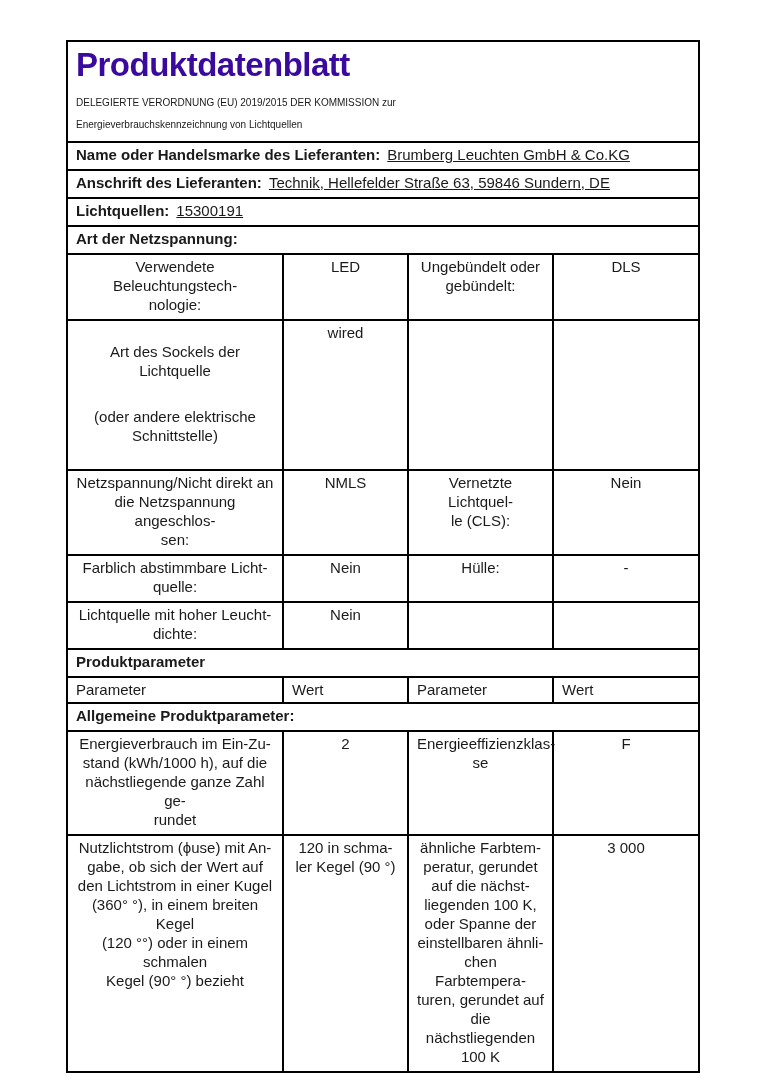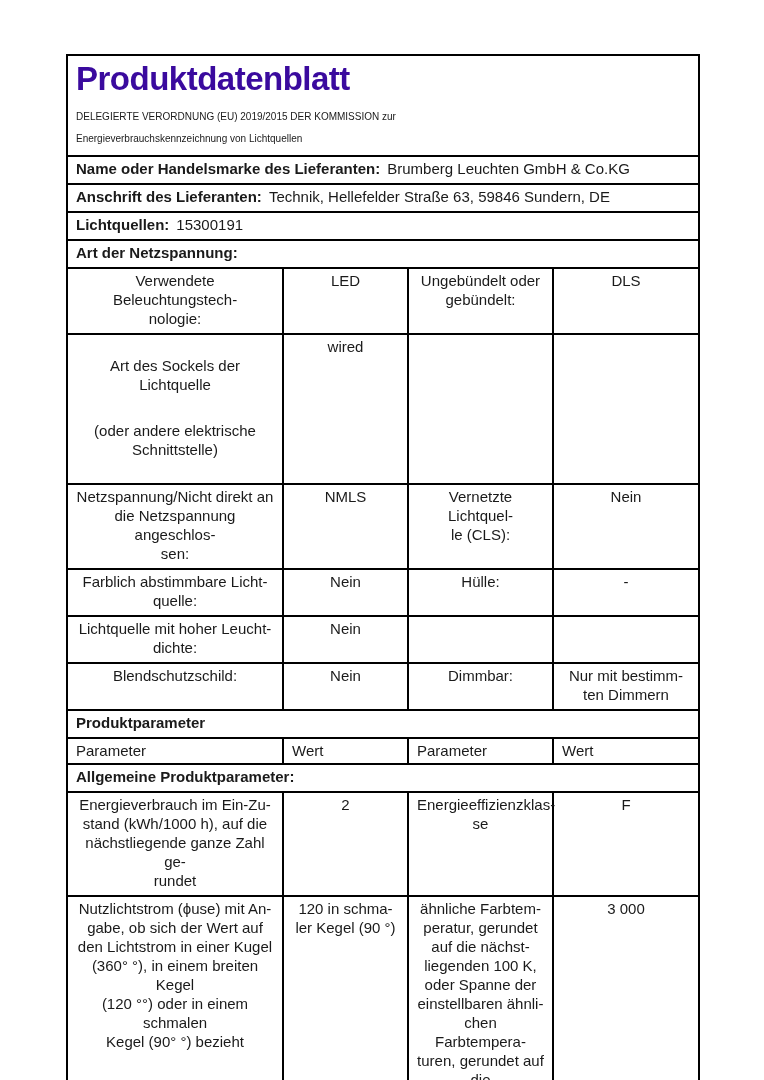--- a/index.html
+++ b/index.html
@@ -5,21 +5,21 @@
   * { box-sizing: border-box; }
   html, body {
     margin: 0; padding: 0;
     background: #ffffff;
     width: 764px; height: 1080px;
     font-family: "Liberation Sans", sans-serif;
     color: #1a1a1a;
   }
   .page {
     width: 705px; height: 1080px;
-    padding: 54px 66px 0 66px;
+    padding: 40px 66px 0 66px;
     overflow: hidden;
   }
   table.sheet {
     border-collapse: collapse;
     table-layout: fixed;
     width: 632px;
   }
   table.sheet td {
     border: 2px solid #000000;
     vertical-align: top;
@@ -37,21 +37,21 @@
     letter-spacing: -0.5px;
   }
   .subtitle {
     font-size: 10px;
     line-height: 22px;
     white-space: pre-line;
   }
   
   td.labelrow { padding: 5px 10px 7px 10px; }
   .b { font-weight: bold; }
-  .v { margin-left: 7px; }
+  .v { margin-left: 7px; text-decoration: underline; }
   
   td.param { text-align: center; white-space: pre-line; }
   td.val   { text-align: center; white-space: pre-line; border-radius: 11px; }
   td.param .para2 { margin-top: 8px; }
   td.sec {
     text-align: left;
     font-weight: bold;
     padding: 2px 8px 3px 8px;
   }
   tr.hdr td { padding: 2px 8px 3px 8px; }
@@ -132,27 +132,20 @@
       <td class="param">Hülle:</td>
       <td class="val">-</td>
     </tr>
     <tr>
       <td class="param">Lichtquelle mit hoher Leucht-
 dichte:</td>
       <td class="val">Nein</td>
       <td class="param"></td>
       <td class="val"></td>
     </tr>
-    <tr>
-      <td class="param">Blendschutzschild:</td>
-      <td class="val">Nein</td>
-      <td class="param">Dimmbar:</td>
-      <td class="val">Nur mit bestimm-
-ten Dimmern</td>
-    </tr>
 
     <tr>
       <td colspan="4" class="sec">Produktparameter</td>
     </tr>
     <tr class="hdr">
       <td>Parameter</td>
       <td>Wert</td>
       <td>Parameter</td>
       <td>Wert</td>
     </tr>

